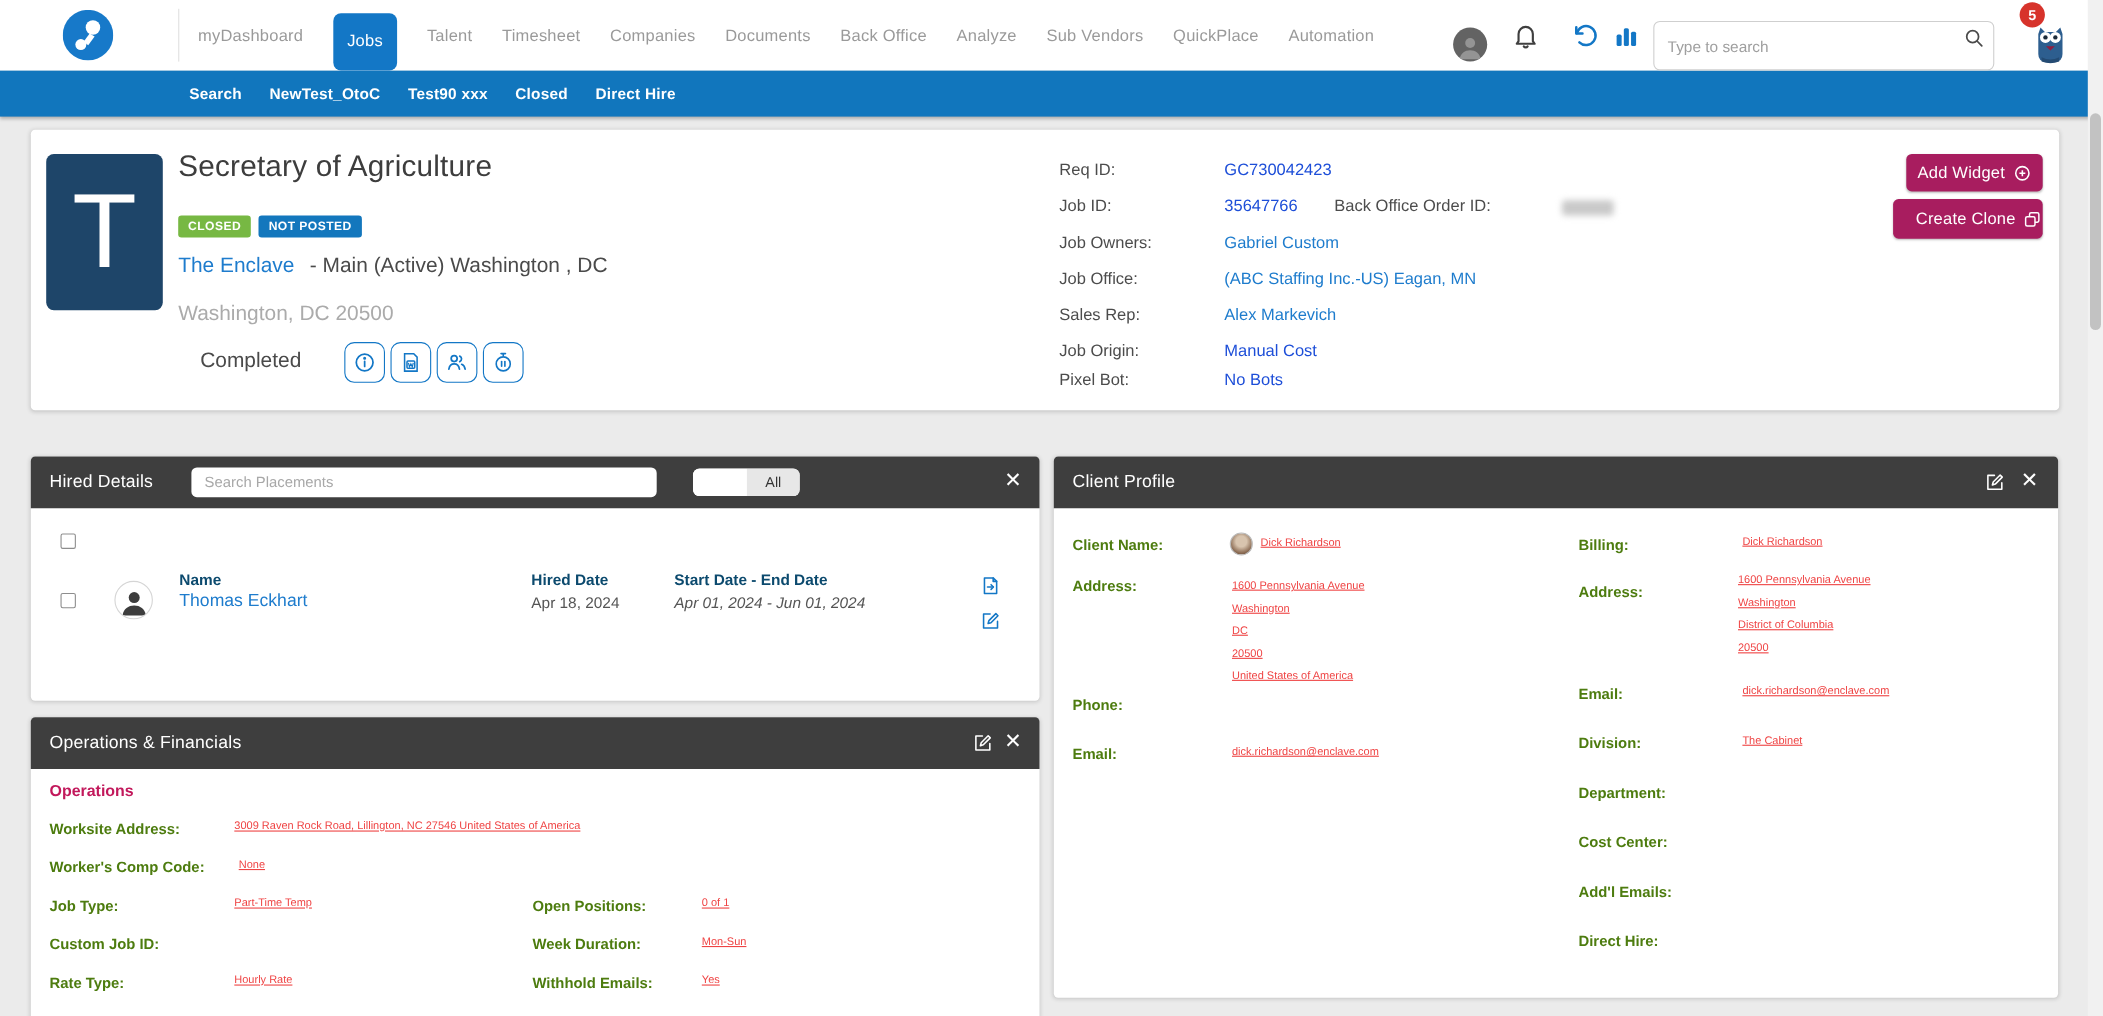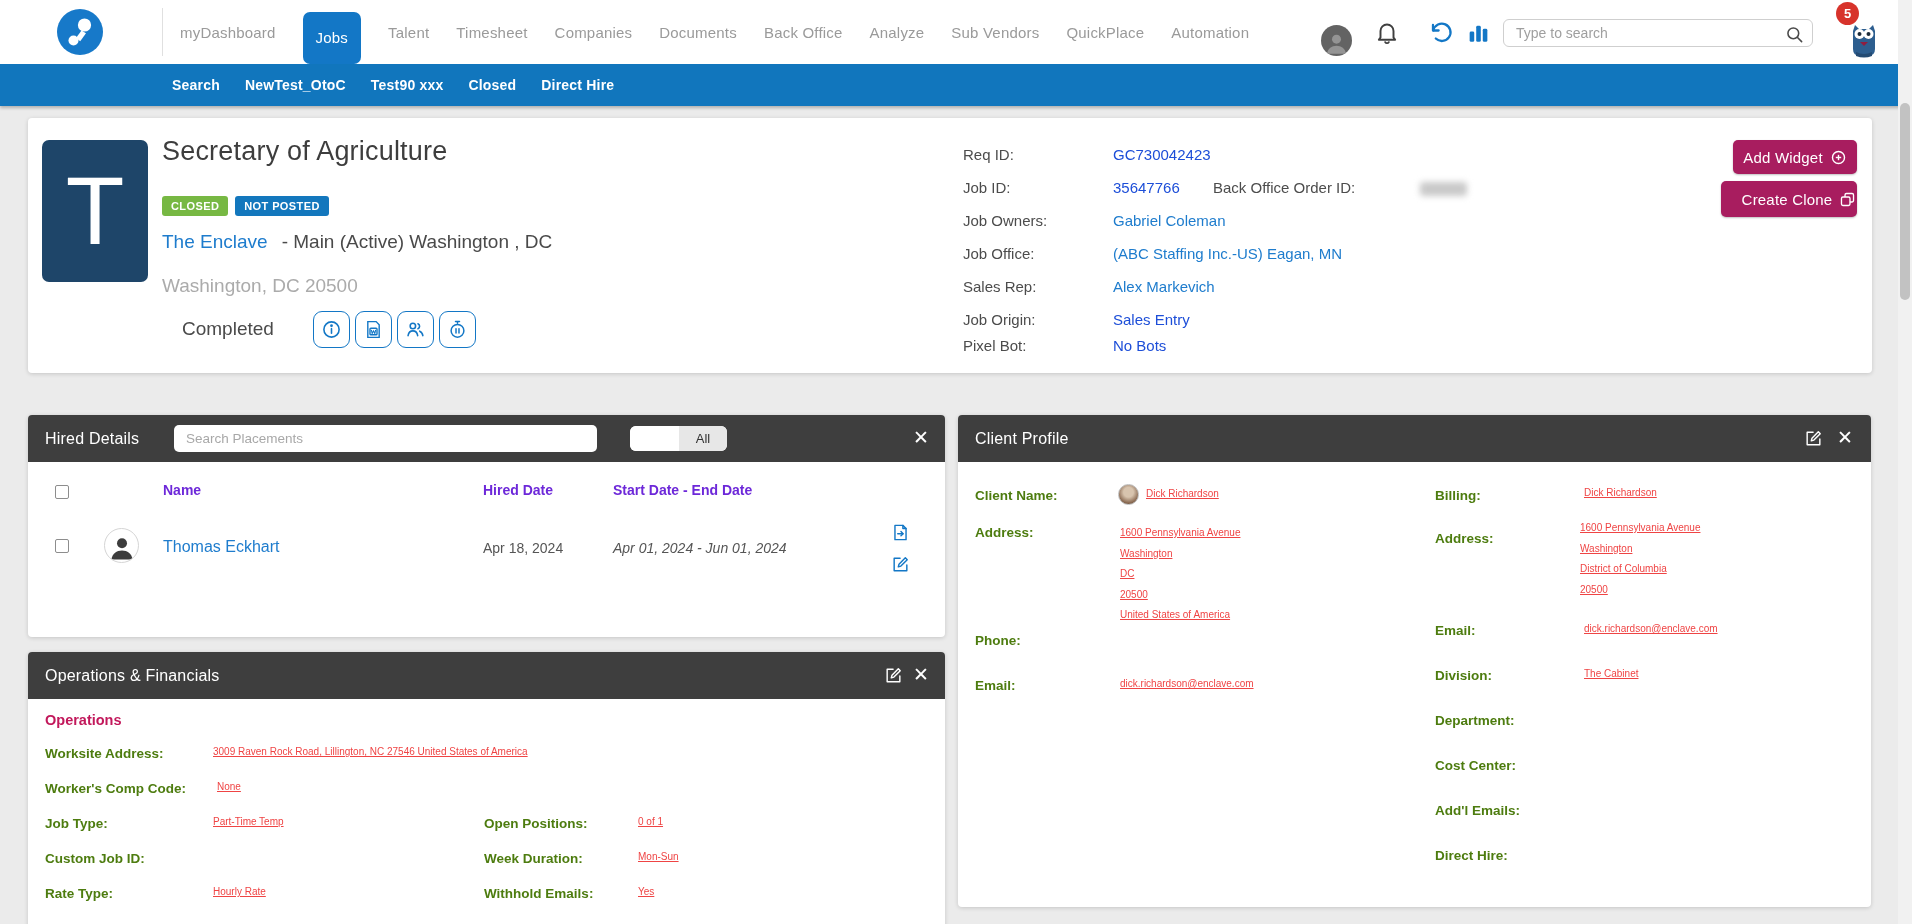--- a/index.html
+++ b/index.html
@@ -20,21 +20,21 @@
   .nav-item { font-size:15px; color:#9a9a9a; letter-spacing:.2px; cursor:pointer; white-space:nowrap; }
   .nav-item--active {
     background:#1377C6; color:#fff; border-radius:7px;
     padding:0 13px; height:52px; line-height:52px; margin-top:12px;
   }
   .tb-avatar { position:absolute; left:1321px; top:25px; width:31px; height:31px; border-radius:50%;
     background:#636363; overflow:hidden; display:flex; align-items:flex-end; justify-content:center; cursor:pointer; }
   .tb-bell { position:absolute; left:1374px; top:19px; width:26px; height:28px; cursor:pointer; }
   .tb-undo { position:absolute; left:1428px; top:20px; width:26px; height:26px; cursor:pointer; }
   .tb-bars { position:absolute; left:1466px; top:21px; width:25px; height:25px; cursor:pointer; }
-  .tb-search { position:absolute; left:1503px; top:19px; width:310px; height:28px; }
+  .tb-search { position:absolute; left:1503px; top:19px; width:310px; height:45px; }
   .tb-search input {
     width:100%; height:100%; border:1px solid #cfcfcf; border-radius:6px;
     padding:0 36px 0 12px; font-size:14px; color:#555; outline:none;
     font-family:inherit; background:#fff;
   }
   .tb-search input::placeholder { color:#9f9f9f; }
   .tb-search .mag { position:absolute; right:9px; top:6px; width:19px; height:19px; pointer-events:none; }
   .notif-badge { position:absolute; left:1836px; top:2px; width:23px; height:23px; border-radius:50%;
     background:#D7332B; color:#fff; font-size:13px; font-weight:bold; display:flex; align-items:center; justify-content:center; z-index:7; }
   .owl { position:absolute; left:1850px; top:23px; width:28px; height:35px; cursor:pointer; z-index:6; }
@@ -94,21 +94,21 @@
   .hd-search { position:absolute; left:146px; top:10px; width:423px; height:27px; }
   .hd-search input { width:100%; height:100%; border:none; border-radius:5px; padding:0 12px; font-size:13.5px;
     color:#555; outline:none; font-family:inherit; }
   .hd-search input::placeholder { color:#a8a8a8; }
   .hd-toggle { position:absolute; left:602px; top:11px; width:97px; height:25px; border-radius:6px;
     background:#fff; display:flex; overflow:hidden; cursor:pointer; }
   .hd-toggle .seg-on { width:49px; background:#fff; }
   .hd-toggle .seg-all { width:48px; background:#E7E7E7; color:#333; font-size:13px; display:flex;
     align-items:center; justify-content:center; }
   .checkbox { width:14px; height:14px; border:1.5px solid #8d8d8d; border-radius:2px; background:#fff; cursor:pointer; }
-  .th { font-size:14px; font-weight:bold; color:#6d28d9; white-space:nowrap; }
+  .th { font-size:14px; font-weight:bold; color:#0c4a6e; white-space:nowrap;margin-top:37px; }
   .td { font-size:14px; color:#555; white-space:nowrap; }
   .row-avatar { position:absolute; left:76px; top:113px; width:35px; height:35px; border-radius:50%;
     border:1px solid #d5d5d5; background:#fff; overflow:hidden; display:flex; align-items:flex-end; justify-content:center; }
   .row-icon { position:absolute; width:19px; height:19px; color:#1377C6; cursor:pointer; }
 
   .ops-panel { left:28px; top:652px; width:917px; height:280px; }
   .section-title { position:absolute; left:17px; top:60px; font-size:14.5px; font-weight:bold; color:#C2185B; }
   .flabel { position:absolute; font-size:13.5px; font-weight:bold; color:#4d7c0f; white-space:nowrap; }
   .fvalue { position:absolute; font-size:10px; color:#ef4444; white-space:nowrap;text-decoration:underline; }
 
@@ -256,30 +256,30 @@
       <span>Req ID:</span>
     </div>
     <div class="jfield" style="left:1085px; top:28px;"><span class="val">GC730042423</span></div>
 
     <div class="jfield" style="left:935px; top:61px;"><span>Job ID:</span></div>
     <div class="jfield" style="left:1085px; top:61px;"><span class="val">35647766</span></div>
     <div class="jfield" style="left:1185px; top:61px;"><span>Back Office Order ID:</span></div>
     <div class="redacted" style="top:64px;"></div>
 
     <div class="jfield" style="left:935px; top:94px;"><span>Job Owners:</span></div>
-    <div class="jfield" style="left:1085px; top:94px;"><span class="link">Gabriel Coleman</span></div>
+    <div class="jfield" style="left:1085px; top:94px;"><span class="link">Gabriel Custom</span></div>
 
     <div class="jfield" style="left:935px; top:127px;"><span>Job Office:</span></div>
     <div class="jfield" style="left:1085px; top:127px;"><span class="link">(ABC Staffing Inc.-US) Eagan, MN</span></div>
 
     <div class="jfield" style="left:935px; top:160px;"><span>Sales Rep:</span></div>
     <div class="jfield" style="left:1085px; top:160px;"><span class="link">Alex Markevich</span></div>
 
     <div class="jfield" style="left:935px; top:193px;"><span>Job Origin:</span></div>
-    <div class="jfield" style="left:1085px; top:193px;"><span class="val">Sales Entry</span></div>
+    <div class="jfield" style="left:1085px; top:193px;"><span class="val">Manual Cost</span></div>
 
     <div class="jfield" style="left:935px; top:219px;"><span>Pixel Bot:</span></div>
     <div class="jfield" style="left:1085px; top:219px;"><span class="val">No Bots</span></div>
 
     <button class="btn-magenta btn-addwidget">
       <span>Add Widget</span>
       <svg viewBox="0 0 24 24" fill="none" stroke="#fff" stroke-width="2">
           <circle cx="12" cy="12" r="8.5"></circle>
           <line x1="12" y1="8.2" x2="12" y2="15.8"></line>
           <line x1="8.2" y1="12" x2="15.8" y2="12"></line>

